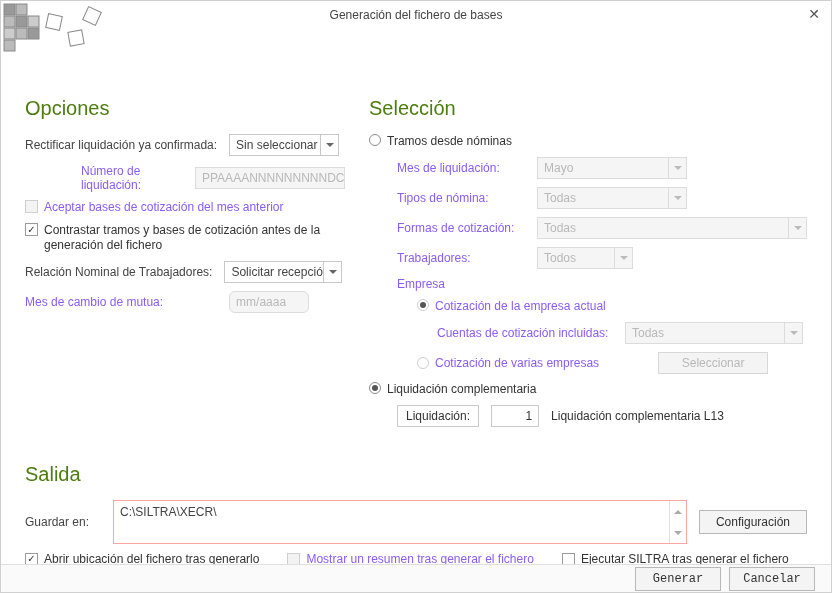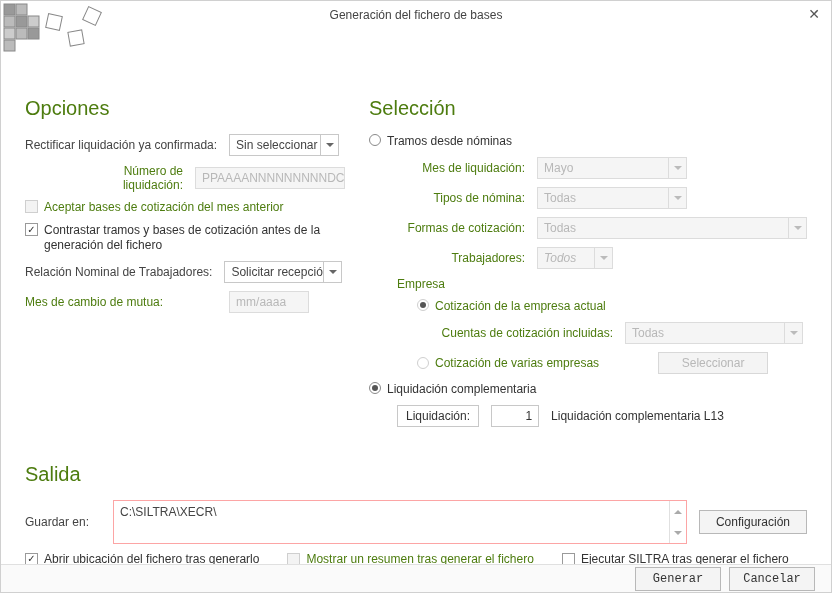--- a/index.html
+++ b/index.html
@@ -39,21 +39,21 @@
     margin: 0 0 14px 0;
     font-weight: 400;
     font-size: 20px;
     color: #4d7c0f;
   }
   .cols { display:flex; gap: 24px; }
   .col-left { width: 348px; }
   .col-right { flex:1; }
   .row { display:flex; align-items:center; margin-bottom:8px; gap:12px; }
   .label { color:#444; }
-  .label.disabled { color:#4d7c0f;text-align:right; }
+  .label.disabled { color:#8b5cf6; }
   .select, .input {
     border:1px solid #c8c8c8;
     background:#fff;
     height:22px;
     padding: 0 6px;
     font-size:12px;
     font-family: inherit;
     color:#444;
     position: relative;
     display:flex; align-items:center;
@@ -129,21 +129,21 @@
   }
   .liq-box {
     border:1px solid #c8c8c8; height:22px; padding:0 8px;
     display:flex; align-items:center; font-size:12px;
   }
   .num-input {
     border:1px solid #c8c8c8; height:22px; width:48px; text-align:right;
     padding:0 6px; display:flex; align-items:center; justify-content:flex-end;
   }
   
-  .w100 { width:76px;font-style:italic;} .w110{width:110px;} .w150{width:150px;} .w80{width:80px;} .w270{width:270px;}
+  .w100 { width:96px;} .w110{width:110px;} .w150{width:150px;} .w80{width:80px;border-radius:6px;} .w270{width:270px;}
 </style>
 </head>
 <body>
 
 <div class="logo">
   <svg viewBox="0 0 100 64">
     <g fill="none" stroke="#888" stroke-width="1">
       <rect x="1" y="1" width="11" height="11" fill="#999"></rect>
       <rect x="13" y="1" width="11" height="11" fill="#bbb"></rect>
       <rect x="1" y="13" width="11" height="11" fill="#bbb"></rect>

